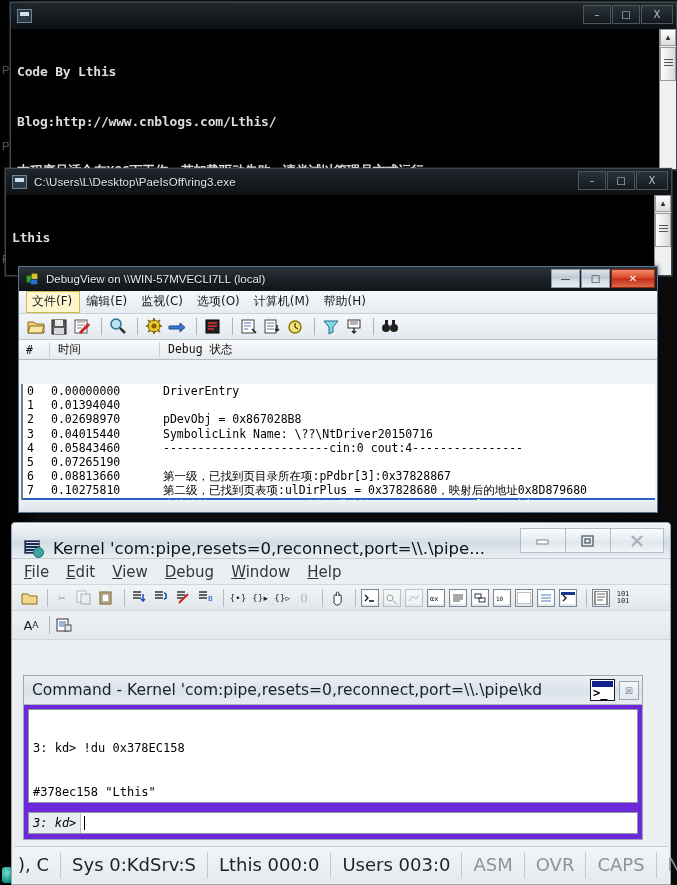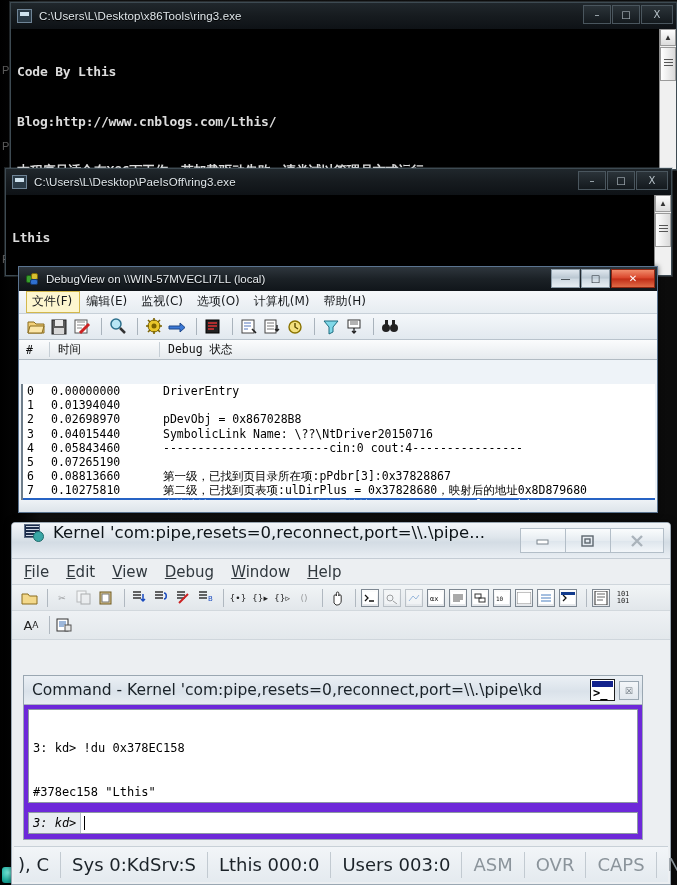--- a/index.html
+++ b/index.html
@@ -235,21 +235,21 @@
     left: 11px; top: 522px; width: 660px; height: 363px;
     background: #eceff2;
     border: 1px solid #9aa7b2;
     border-radius: 4px 4px 0 0;
     box-shadow: 0 0 6px rgba(0,0,0,.55);
   }
   #wd-title {
     height: 36px;
     background: linear-gradient(180deg,#f3f6f9 0%, #dfe6ec 40%, #d3dce4 55%, #e9eef3 100%);
     border-radius: 3px 3px 0 0;
-    display: flex; align-items: flex-start;
+    display: flex; align-items: flex-end;
     padding-left: 12px;
     position: relative;
     border-bottom: 1px solid #c4ccd4;
   }
   #wd-ico {
     width: 20px; height: 19px; margin-right: 9px; position: relative; flex: 0 0 auto;
   }
   #wd-ico .scr { position:absolute; left:0; top:1px; width:16px; height:14px; background:#1c2c4a; border:1px solid #5d6d85;}
   #wd-ico .scr::after { content:""; position:absolute; left:1px; top:1px; width:13px; height:11px;
       background: repeating-linear-gradient(180deg,#cfd8e6 0 1px, #1c2c4a 1px 3px); }
@@ -423,21 +423,20 @@
     <div class="bg-streak" style="top:150px;height:95px;"></div>
     <div class="bg-letter" style="left:2px;top:64px;">P</div>
     <div class="bg-letter" style="left:2px;top:140px;">P</div>
     <div class="bg-letter" style="left:2px;top:253px;">P</div>
   </div>
   <div id="corner-ico"></div>
 
   <div class="console-win" id="console1" style="left:10px; top:2px; width:667px; height:168px;">
     <div class="con-title">
       <div class="con-ico"></div>
-      <div class="con-title-text">C:\Users\L\Desktop\x86Tools\ring3.exe</div>
       <div class="con-btns">
         <div class="con-btn">–</div>
         <div class="con-btn">□</div>
         <div class="con-btn close">X</div>
       </div>
     </div>
     <div class="con-body" style="height:140px;">
       <div class="con-text">
         <div>Code By Lthis</div>
         <div>Blog:http://www.cnblogs.com/Lthis/</div>

